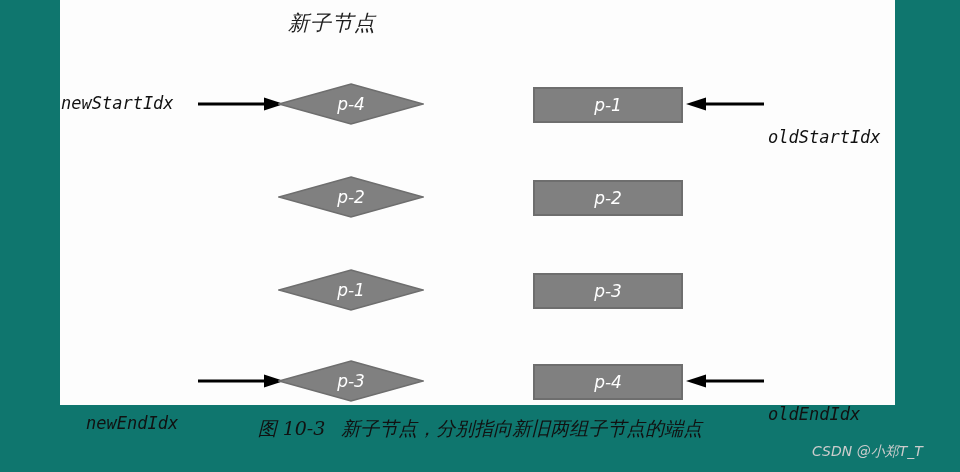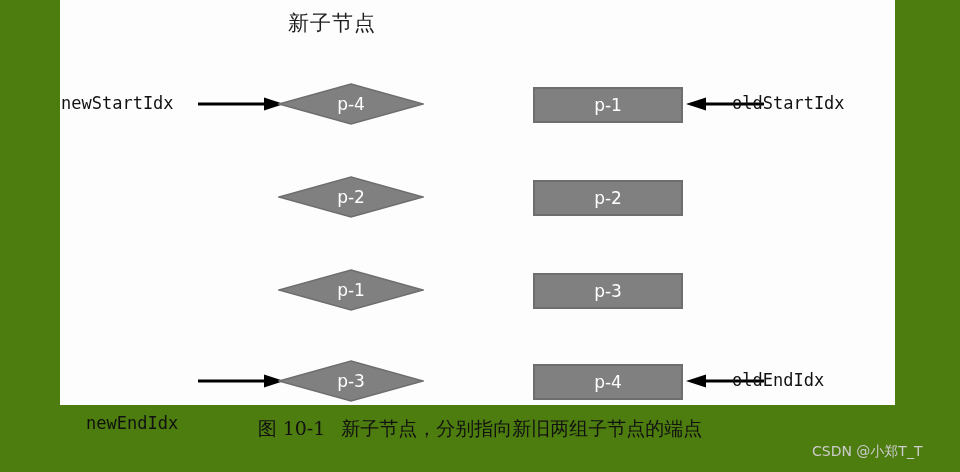--- a/index.html
+++ b/index.html
@@ -4,23 +4,24 @@
 <style>
   html, body {
     margin: 0;
     padding: 0;
     background: #ffffff;
   }
   #page {
     position: relative;
     width: 960px;
     height: 472px;
-    background: #4d7c0f;
+    background: #0f766e;
     overflow: hidden;
     font-family: "Liberation Sans", sans-serif;
+    font-style: italic;
   }
 
   
   #diagram-panel {
     position: absolute;
     left: 60px;
     top: 0px;
     width: 835px;
     height: 405px;
     background: #fdfdfd;
@@ -88,21 +89,21 @@
   .idx-label {
     position: absolute;
     font-family: "DejaVu Sans Mono", monospace;
     font-size: 17px;
     line-height: 17px;
     color: #111111;
     white-space: nowrap;
     top: 13px;
   }
   .idx-label.left  { left: 61px; }
-  .idx-label.right { left: 732px; }
+  .idx-label.right { left: 768px; margin-top: 34px; }
 
   
   .arrow {
     position: absolute;
     top: 15px;
     height: 14px;
   }
   .arrow svg { display: block; overflow: visible; }
   .arrow.left-arrow  { left: 198px; width: 86px; }
   .arrow.right-arrow { left: 686px; width: 78px; }
@@ -212,18 +213,18 @@
     <div class="arrow right-arrow">
       <svg width="78" height="14" viewBox="0 0 78 14">
         <line x1="20" y1="7" x2="78" y2="7" stroke="#000000" stroke-width="3"></line>
         <polygon points="20,0.5 0,7 20,13.5" fill="#000000"></polygon>
       </svg>
     </div>
     <div class="idx-label right">oldEndIdx</div>
   </div>
 
   <div id="caption">
-    <span>图 10-1</span><span class="gap"></span><span>新子节点，分别指向新旧两组子节点的端点</span>
+    <span>图 10-3</span><span class="gap"></span><span>新子节点，分别指向新旧两组子节点的端点</span>
   </div>
 
   <div id="watermark">CSDN @小郑T_T</div>
 
 </div>
 
 </body></html>

